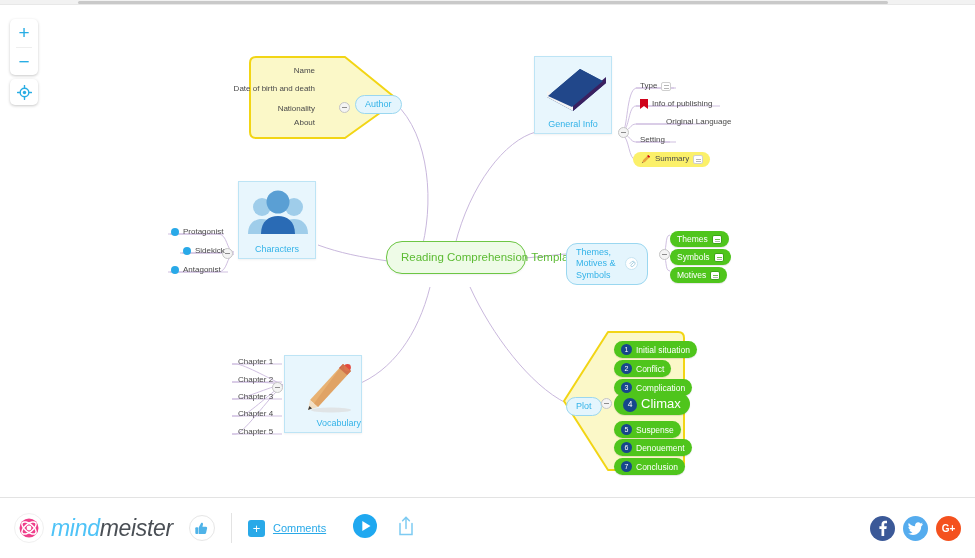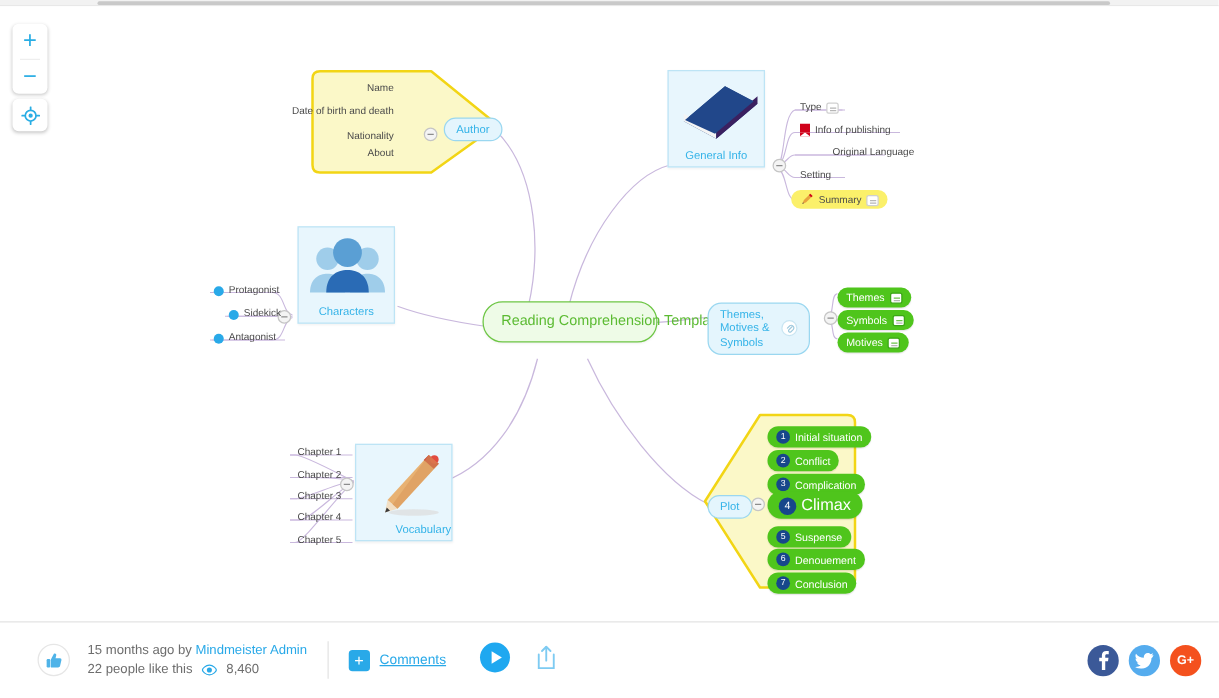--- a/index.html
+++ b/index.html
@@ -68,21 +68,21 @@
   .pill-green {
     background: #4fc51c; border-radius: 11px; color: #fff; font-size: 8.5px;
     padding: 3px 7px; display: inline-flex; align-items: flex-end; gap: 4px;
     line-height: 1.2; box-shadow: 0 1px 1px rgba(0,0,0,.10);
   }
   .pill-green.big { font-size: 13px; padding: 3px 9px; }
 
   
   .leaf {
     font-size: 8px; color: #4a4a4a; padding: 1px 2px 2px 2px;
-    display: inline-flex; align-items: flex-end; gap: 4px; line-height: 1.3;
+    display: inline-flex; align-items: center; gap: 4px; line-height: 1.3;
   }
   .leaf.hl {
     background: #fbf06a; border-radius: 9px; padding: 2px 7px;
   }
 
   
   .card {
     background: #e8f6fd; border: 1px solid #bde4f5; border-radius: 0;
     width: 78px; height: 78px; display: flex; flex-direction: column;
     align-items: center; justify-content: flex-end; padding-bottom: 4px;
@@ -499,41 +499,41 @@
       <span>Chapter 4</span>
     </div>
     <div class="node leaf" style="left:236px; top:421px;">
       <span>Chapter 5</span>
     </div>
 
   </div>
 
   <div class="footer">
 
+    <div class="fsec">
+      <span class="logo-mark">
+        <svg width="22" height="22" viewBox="0 0 22 22">
+          <circle cx="11" cy="11" r="9.5" fill="#ef3e8a"></circle>
+          <ellipse cx="11" cy="11" rx="8.5" ry="4" fill="none" stroke="#fff" stroke-width="1.5" transform="rotate(-38 11 11)"></ellipse>
+          <ellipse cx="11" cy="11" rx="8.5" ry="4" fill="none" stroke="#fff" stroke-width="1.5" transform="rotate(38 11 11)"></ellipse>
+          <circle cx="11" cy="11" r="2.4" fill="#fff"></circle>
+        </svg>
+      </span>
+      <span class="logo-text">
+        <span class="a">mind</span><span class="b">meister</span>
+      </span>
+    </div>
 
     <div class="like-btn">
       <svg width="15" height="15" viewBox="0 0 16 16">
         <path d="M5,7 L7.6,2.2 C8.6,1.4 9.9,2.2 9.6,3.4 L9,6 L12.8,6 C13.7,6 14.2,6.8 14,7.6 L12.9,12.4 C12.7,13.3 12,13.8 11.2,13.8 L5,13.8 Z" fill="#4fb3e8"></path>
         <rect x="1.4" y="6.6" width="3.1" height="7.2" rx="1" fill="#4fb3e8"></rect>
       </svg>
     </div>
 
-    <div class="meta">
-      <div>
-        <span>15 months ago by </span><a>Mindmeister Admin</a>
-      </div>
-      <div class="row2">
-        <span>22 people like this</span>
-        <svg width="13" height="10" viewBox="0 0 14 10">
-          <path d="M7,0.8 C10.4,0.8 13,4 13,5 C13,6 10.4,9.2 7,9.2 C3.6,9.2 1,6 1,5 C1,4 3.6,0.8 7,0.8 Z" fill="none" stroke="#29a9e8" stroke-width="1.1"></path>
-          <circle cx="7" cy="5" r="2.2" fill="#29a9e8"></circle>
-        </svg>
-        <span>8,460</span>
-      </div>
-    </div>
 
     <div class="vdiv"></div>
 
     <div class="fsec">
       <span class="plus-sq">+</span>
       <span class="comments-lnk">Comments</span>
     </div>
 
     <div class="play-btn">
       <svg width="26" height="26" viewBox="0 0 26 26">

